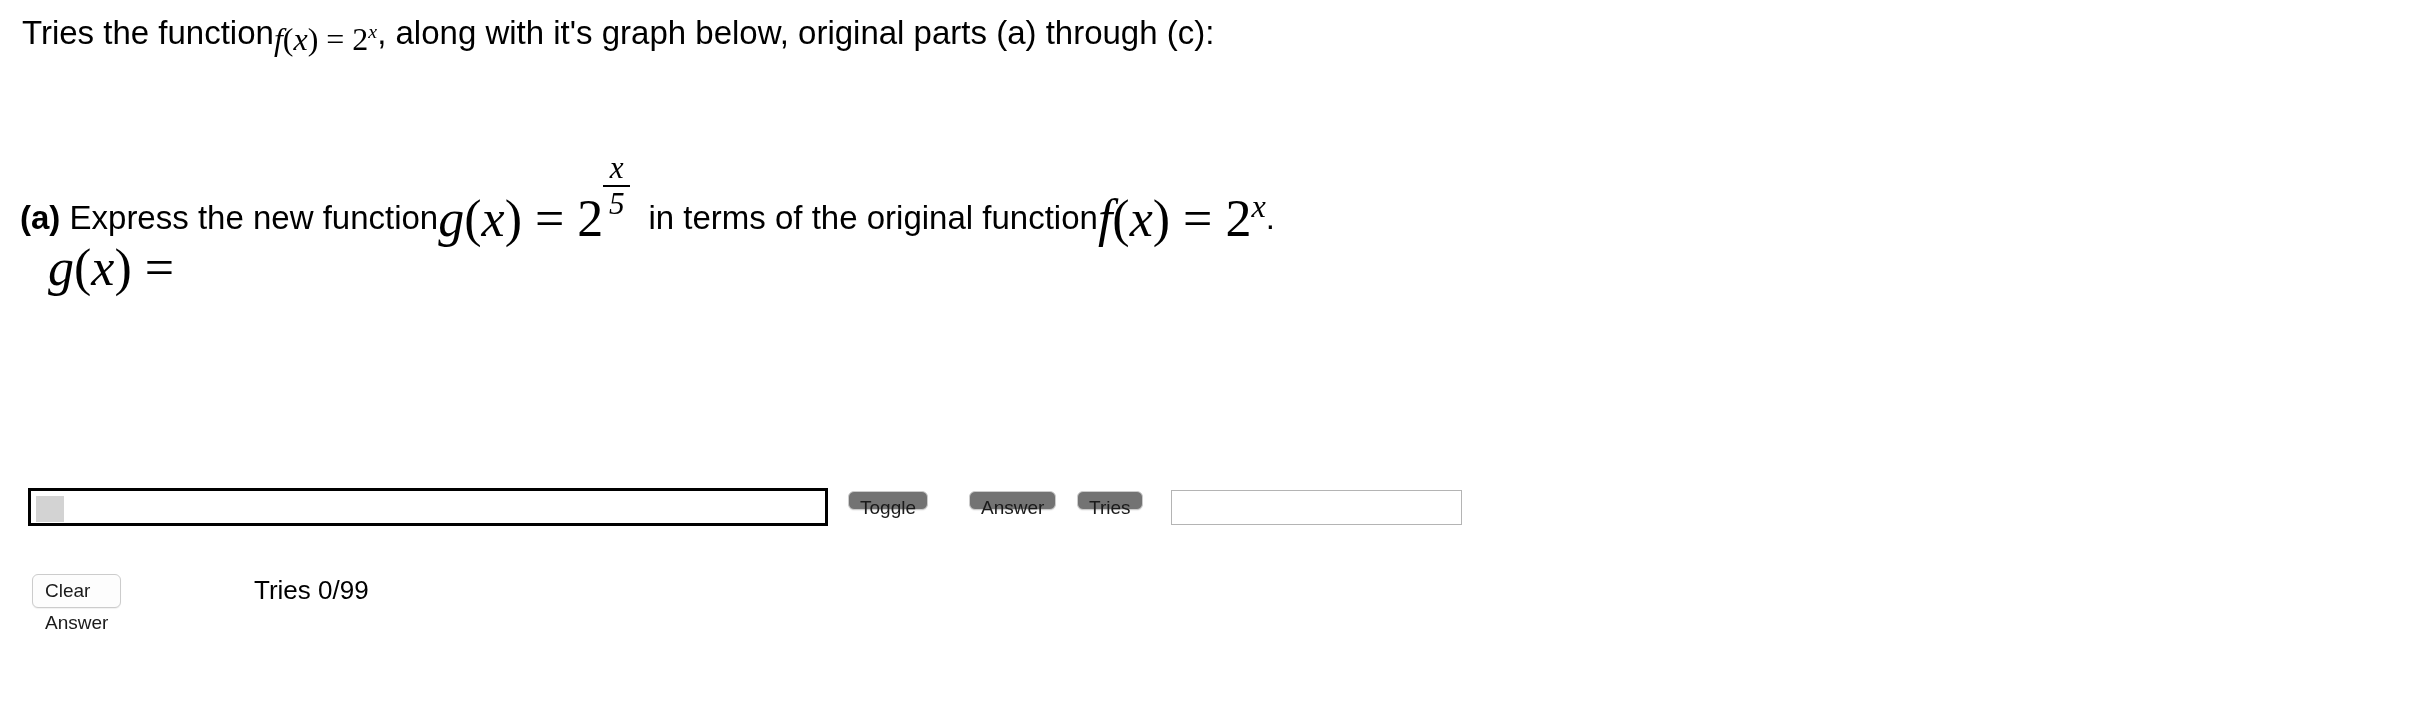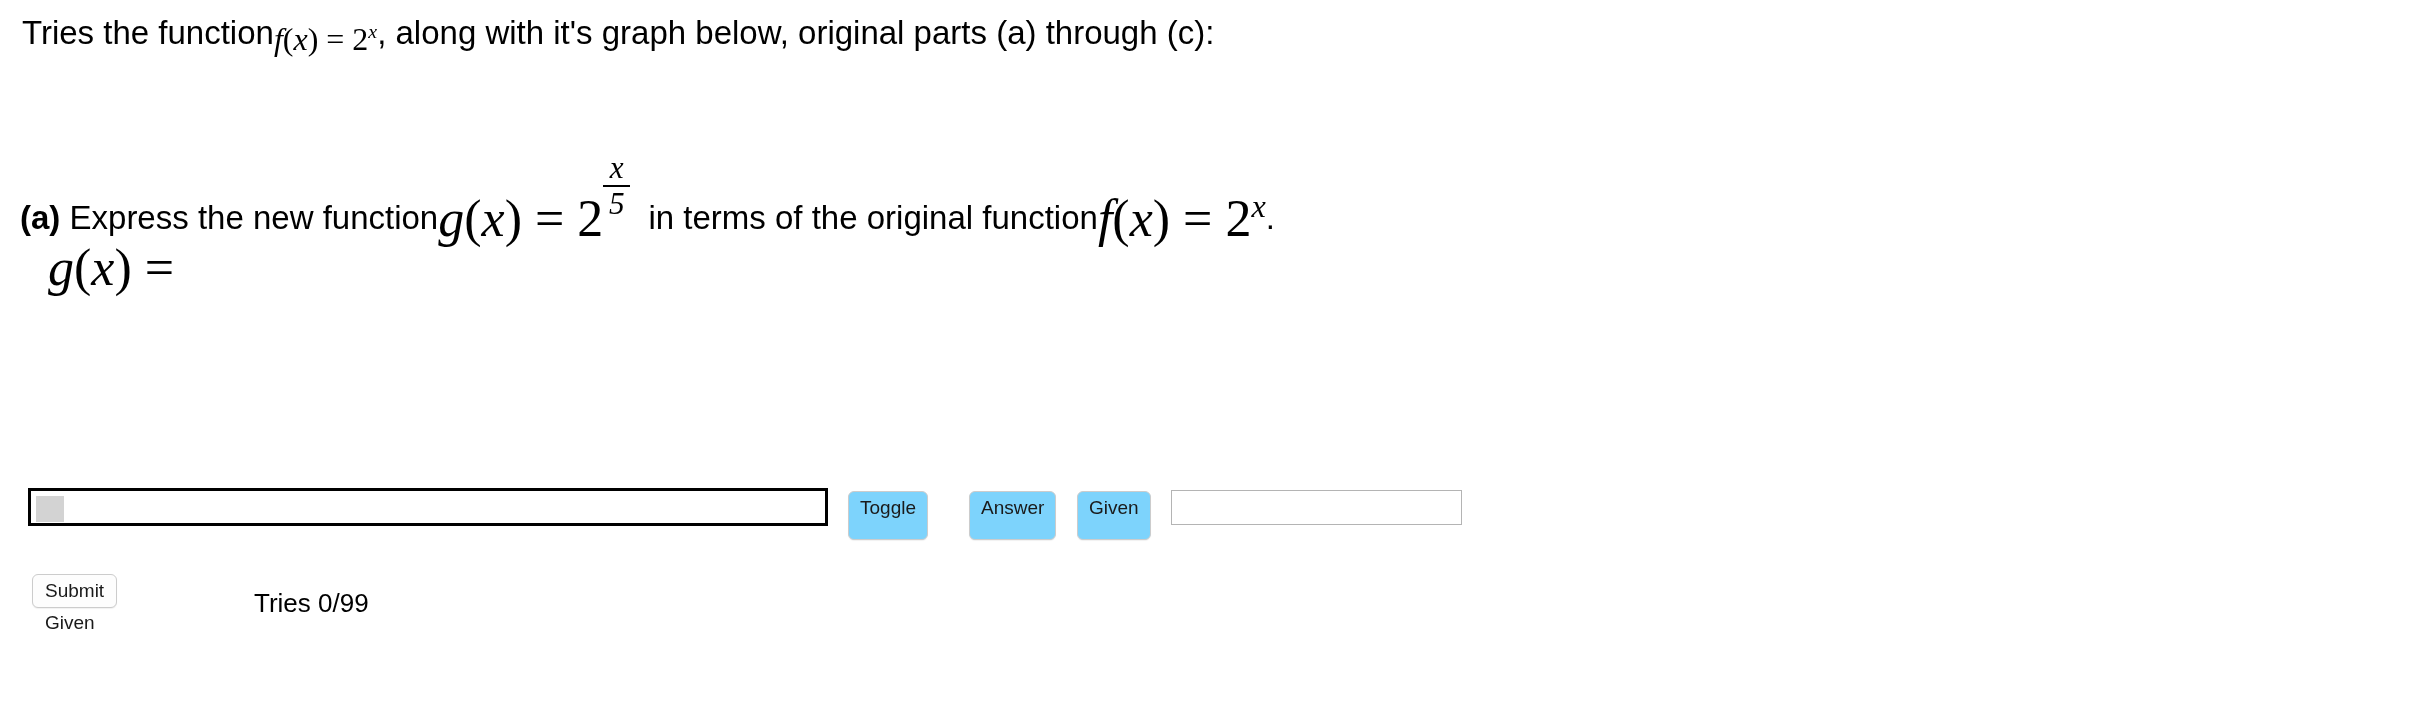--- a/index.html
+++ b/index.html
@@ -116,25 +116,25 @@
     position: absolute;
     left: 5px;
     top: 5px;
     width: 28px;
     height: 26px;
     background: #d3d3d3;
   }
   .mini-btn {
     position: absolute;
     top: 3px;
-    height: 49px;
+    height: 19px;
     box-sizing: border-box;
     border: 1px solid #cccccc;
     border-radius: 6px;
-    background: #7dd3fc;
+    background: #737373;
     font-family: "Liberation Sans", sans-serif;
     font-size: 19px;
     color: #1a1a1a;
     line-height: 31px;
     text-align: center;
     padding: 0 11px;
     cursor: pointer;
     box-shadow: 0 1px 1px rgba(0,0,0,0.06);
   }
   #btn-toggle { left: 848px; }
@@ -176,21 +176,21 @@
     font-size: 19px;
     color: #1a1a1a;
     line-height: 32px;
     padding: 0 12px;
     cursor: pointer;
     box-shadow: 0 1px 1px rgba(0,0,0,0.06);
   }
   #tries-label {
     position: absolute;
     left: 254px;
-    top: 13px;
+    top: 0;
     font-family: "Liberation Sans", sans-serif;
     font-size: 26px;
     color: #000000;
     line-height: 32px;
     white-space: nowrap;
     text-align: right;
   }
 </style>
 </head>
 <body>
@@ -210,21 +210,21 @@
 <div id="answer-row">
 
   <div id="math-input">
     <div id="math-caret"></div>
   </div>
 
   <div class="mini-btn" id="btn-toggle">Toggle</div>
 
   <div class="mini-btn" id="btn-clear">Answer</div>
 
-  <div class="mini-btn" id="btn-help">Given</div>
+  <div class="mini-btn" id="btn-help">Tries</div>
 
   <input id="preview-input" type="text" placeholder="" style="">
 </div>
 
 <div id="submit-row">
-  <div id="submit-button">Submit Given</div>
+  <div id="submit-button">Clear Answer</div>
   <div id="tries-label">Tries 0/99</div>
 </div>
 
 </body></html>

